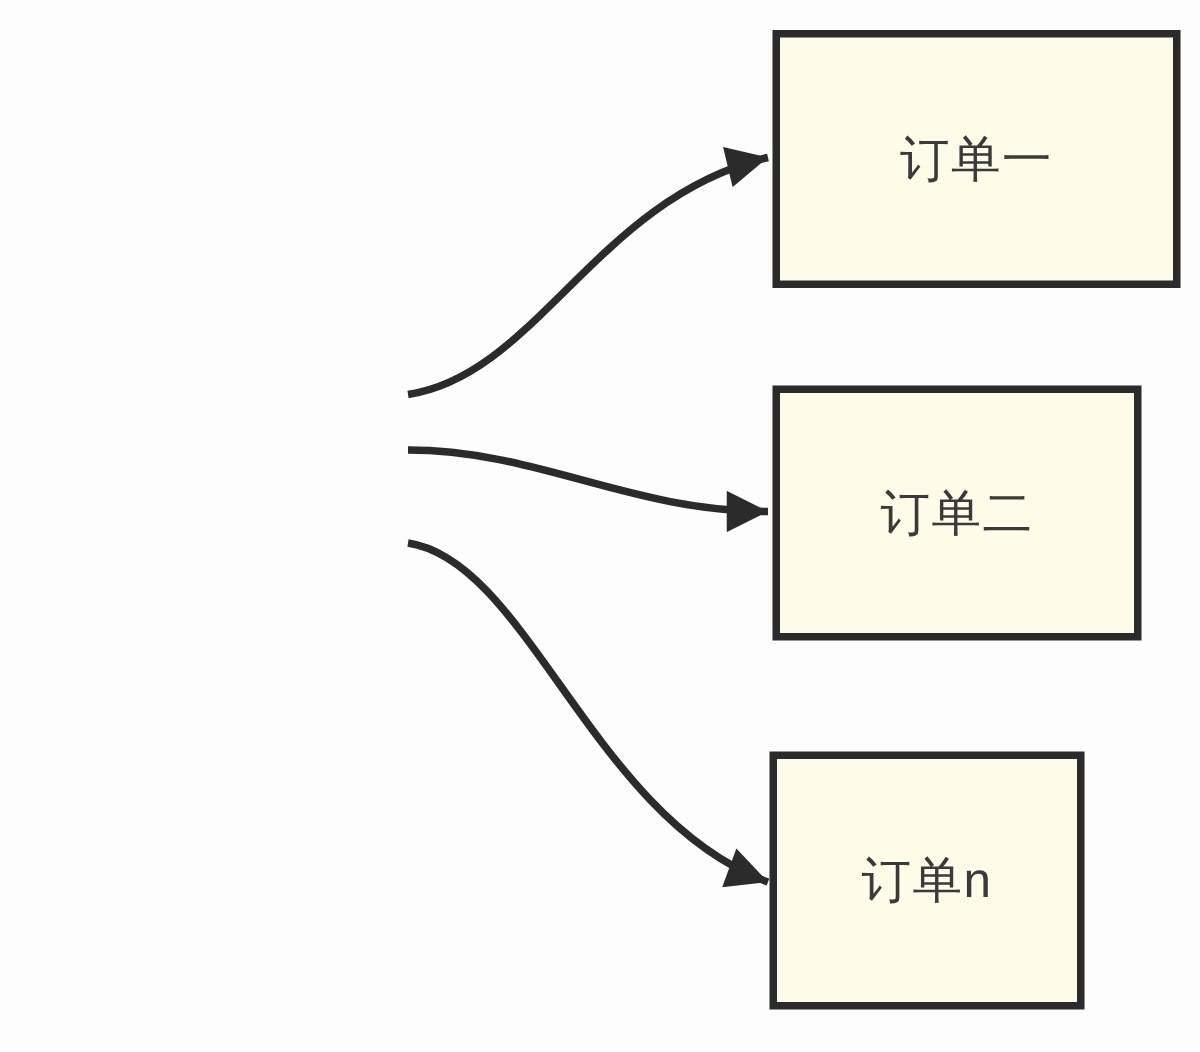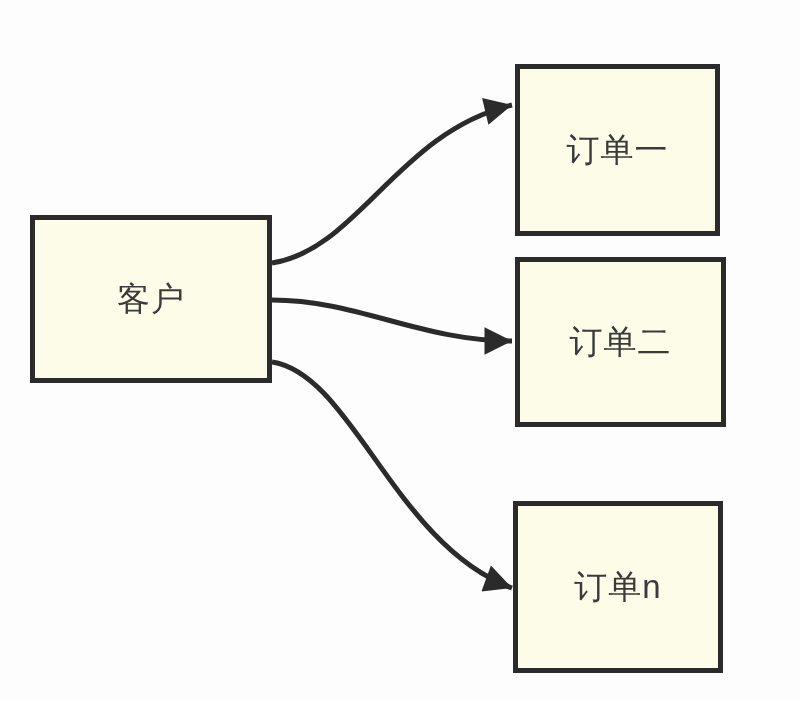--- a/index.html
+++ b/index.html
@@ -19,22 +19,22 @@
   }
   .node{
     position:absolute;box-sizing:border-box;
     background:var(--node-fill);
     border:5px solid var(--stroke);
     display:flex;align-items:center;justify-content:center;
     font-size:33px;color:var(--text);
     letter-spacing:1px;
   }
   .node-customer{left:30px;top:215px;width:242px;height:168px;}
-  .node-order1{left:515px;top:20px;width:205px;height:172px;margin-top:44px;}
-  .node-order2{left:515px;top:257px;width:211px;height:170px;}
+  .node-order1{left:515px;top:20px;width:272px;height:172px;}
+  .node-order2{left:515px;top:257px;width:246px;height:170px;}
   .node-ordern{left:513px;top:501px;width:210px;height:172px;}
   svg.edges{position:absolute;left:0;top:0;width:800px;height:701px;pointer-events:none;}
   svg.edges path.edge{fill:none;stroke:var(--stroke);stroke-width:5;stroke-linecap:butt;}
   svg.edges .arrowhead{fill:var(--stroke);}
 </style>
 </head>
 <body>
 
 <div class="canvas">
 
@@ -43,23 +43,20 @@
     <defs>
       <marker id="arrow" viewBox="0 0 10 10" refX="10" refY="5" markerWidth="6" markerHeight="5.5" orient="auto">
         <path class="arrowhead" d="M0,0 L10,5 L0,10 z"></path>
       </marker>
     </defs>
     <path class="edge" marker-end="url(#arrow)" d="M 272 263 C 358 250, 398 132, 512 105"></path>
     <path class="edge" marker-end="url(#arrow)" d="M 272 300 C 358 300, 420 341, 512 341"></path>
     <path class="edge" marker-end="url(#arrow)" d="M 272 362 C 352 374, 395 545, 512 588"></path>
   </svg>
 
-  <div class="node node-customer">
-    <span>客户</span>
-  </div>
 
   <div class="node node-order1">
     <span>订单一</span>
   </div>
 
   <div class="node node-order2">
     <span>订单二</span>
   </div>
 
   <div class="node node-ordern">

